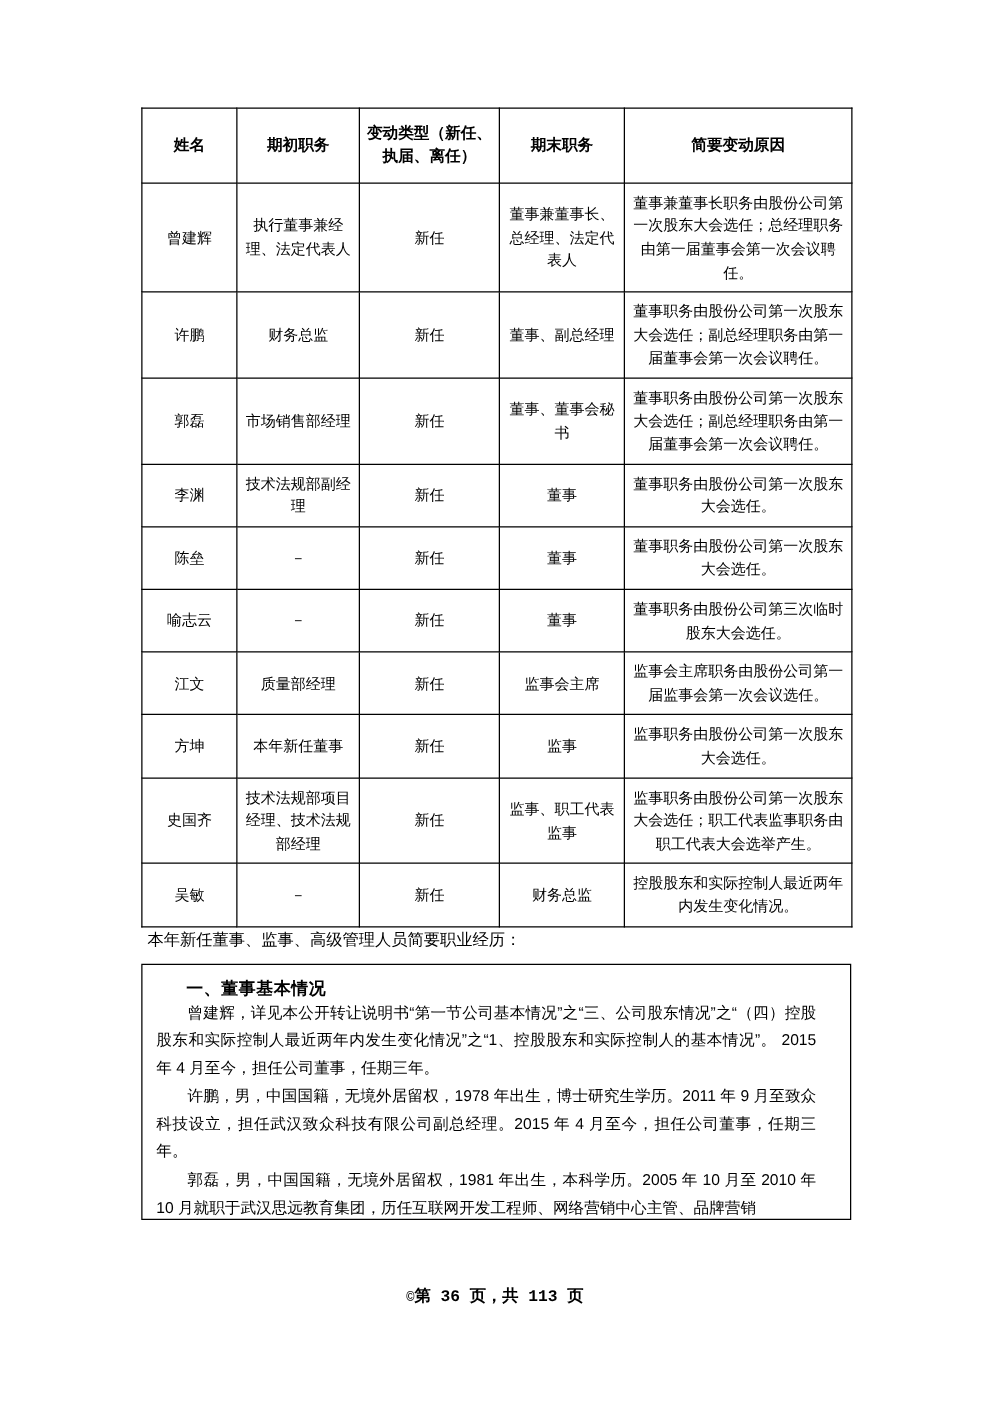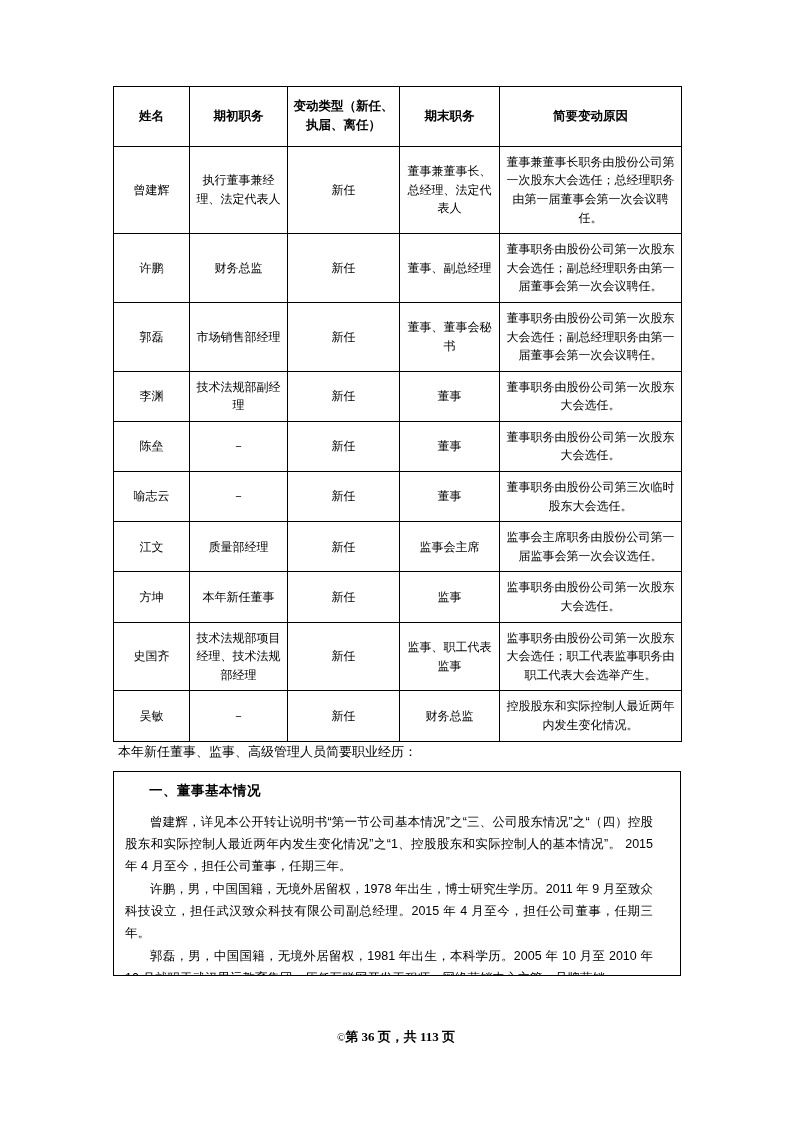--- a/index.html
+++ b/index.html
@@ -68,39 +68,39 @@
     border: 1px solid #000000;
     box-sizing: border-box;
     padding: 8px 11px 8px 11px;
     height: 205px;
     overflow: hidden;
   }
   .section-heading {
     font-size: 13.5px;
     font-weight: bold;
     font-family: "Liberation Sans", "DejaVu Sans", sans-serif;
-    margin: 2px 0 12px 24px;
+    margin: 2px 0 0 24px;
     letter-spacing: 0.5px;
   }
   .para {
     font-size: 12.5px;
     font-family: "Liberation Sans", "DejaVu Sans", sans-serif;
     line-height: 1.75;
     text-align: justify;
     text-indent: 25px;
     margin: 0 16px 1px 0;
   }
   .footer {
     position: absolute;
     left: 0;
     top: 1028px;
     width: 792px;
     text-align: center;
     font-size: 13px;
-    font-family: Liberation Serif, serif;
+    font-family: Liberation Mono, monospace;
     font-weight: bold;
   }
   .footer .mark {
     font-weight: normal;
     font-size: 11px;
   }
 </style>
 </head>
 <body>
 

